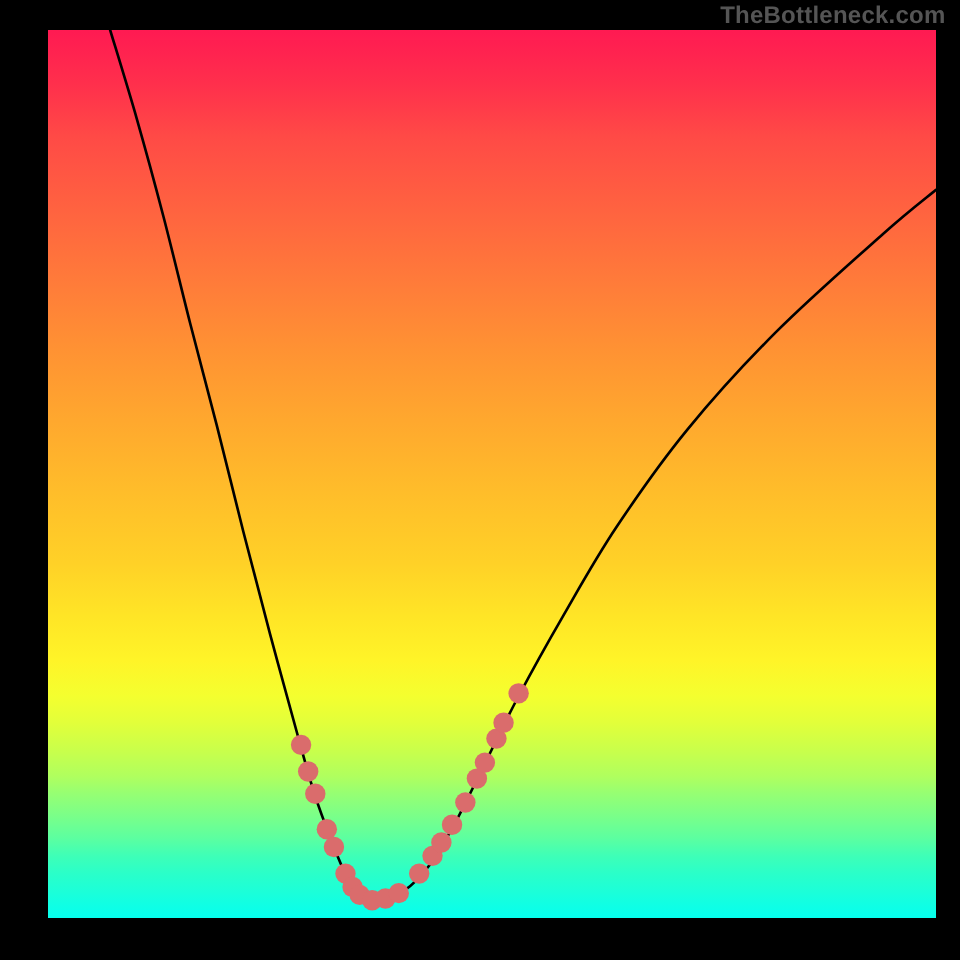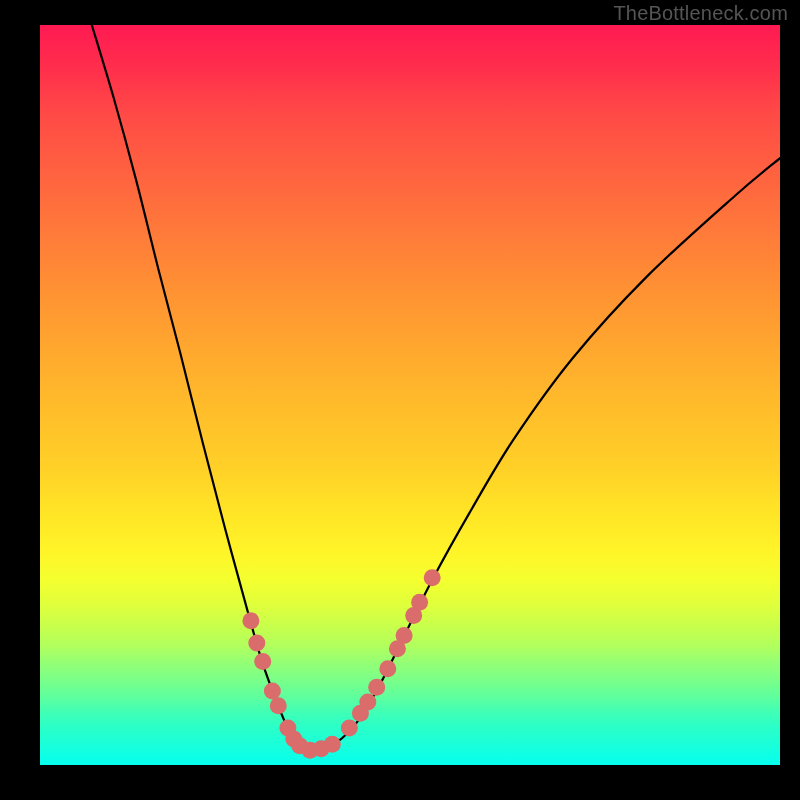--- a/index.html
+++ b/index.html
@@ -48,21 +48,21 @@
       #10ffe4 98.5%,
       #06ffee 100%
     );
   }
   .watermark {
     position: absolute;
     top: 2px;
     right: 12px;
     color: #555;
     font-size: 20px;
-    font-weight: 400;
+    font-weight: 700;
     letter-spacing: 0.2px;
   }
   svg.curve {
     position: absolute;
     left: 0;
     top: 0;
     width: 740px;
     height: 740px;
   }
 </style>

